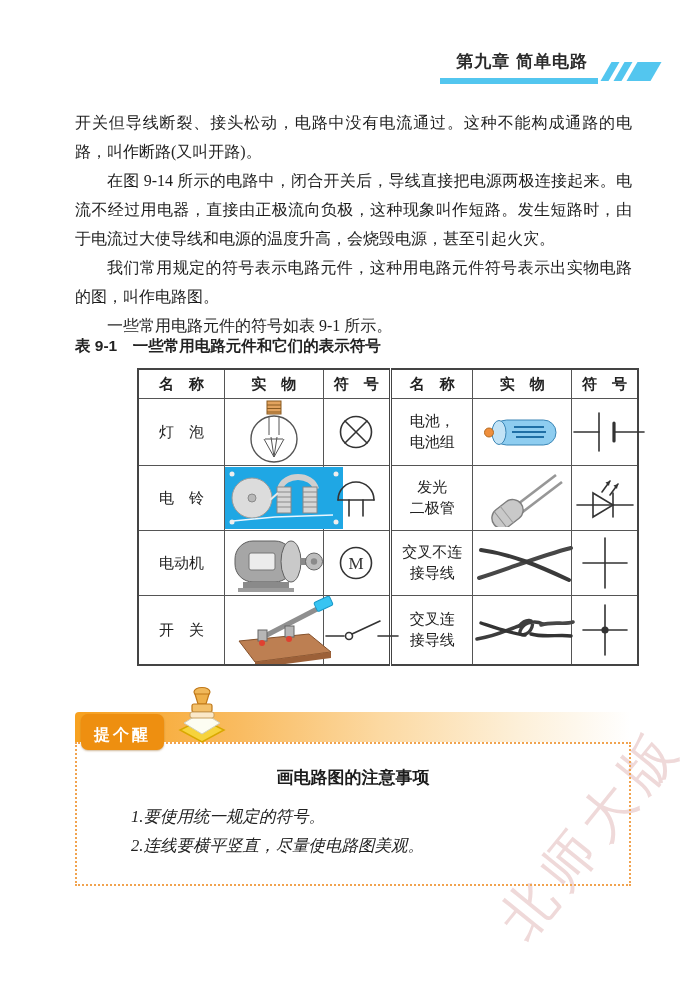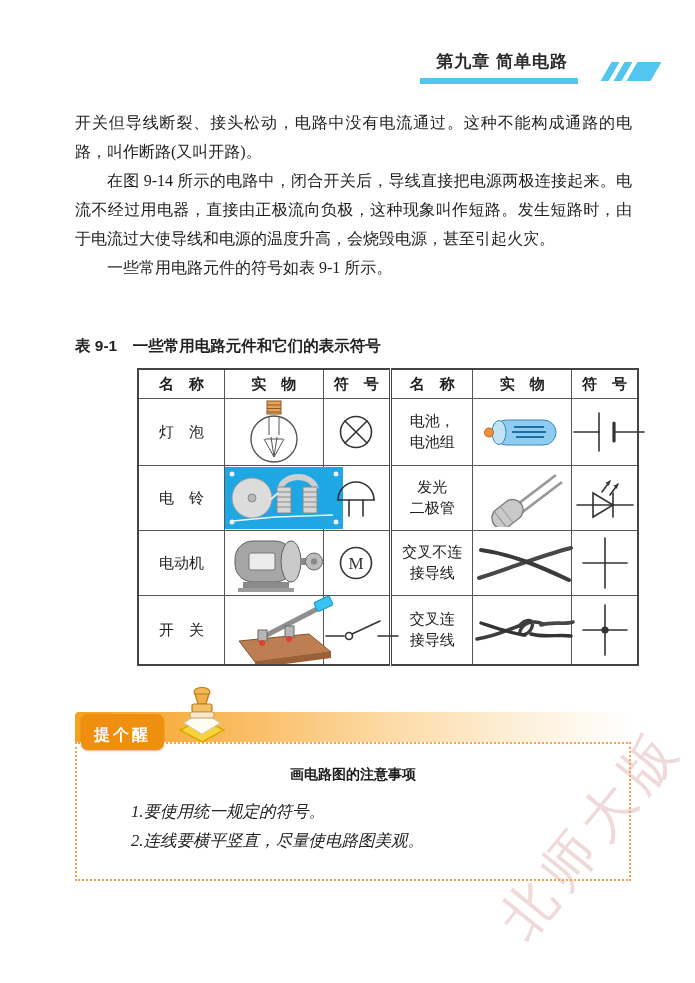--- a/index.html
+++ b/index.html
@@ -2,21 +2,21 @@
 <html><head>
 <meta charset="utf-8">
 <style>
   html,body{margin:0;padding:0;background:#888;}
   .page{
     position:relative; width:695px; height:983px; margin:0 auto;
     background:#ffffff; overflow:hidden;
     font-family:"Liberation Serif", serif; color:#1e1e1e;
   }
   
-  .chapter{position:absolute; top:50px; right:39px; display:flex; align-items:flex-end;gap:20px;}
+  .chapter{position:absolute; top:50px; right:39px; display:flex; align-items:flex-end;}
   .chapter-text{
     font-family:"Liberation Sans", sans-serif; font-weight:bold; font-size:17px; color:#2b2b2b;
     padding:0 10px 5px 16px; border-bottom:6px solid #53c6ef; letter-spacing:1px;
   }
   .chapter-slashes{display:flex; align-items:flex-end; gap:5px; margin-left:8px; padding-bottom:3px;}
   .slash{background:#53c6ef; height:19px; transform:skewX(-30deg);}
   .slash.s1,.slash.s2{width:8px;}
   .slash.s3{width:24px;}
   
   .body-text{position:absolute; top:108px; left:75px; width:557px;
@@ -38,21 +38,21 @@
   .reminder{position:absolute; top:712px; left:75px; width:556px;}
   .rem-banner{position:relative; height:30px; border-radius:4px 4px 0 0;
     background:linear-gradient(90deg,#f7a11f 0%,#f9bc62 30%,#fcd9a2 55%,#fdf0d9 80%,#ffffff 100%);}
   .rem-badge{position:absolute; left:6px; top:2px; background:#ee8f10; color:#fff;
     font-family:"Liberation Sans", sans-serif; font-weight:bold; font-size:16px;
     padding:11px 13px 4px; border-radius:7px; letter-spacing:3px;
     box-shadow:0 1px 2px rgba(140,80,0,.4);}
   .rem-stamp{position:absolute; left:102px; top:-27px;}
   .rem-box{border:2px dotted #f1a34f; padding:22px 28px 24px; min-height:112px; box-sizing:border-box;}
   .rem-title{text-align:center; font-family:"Liberation Sans", sans-serif; font-weight:bold;
-    font-size:14px; color:#1c1c1c; margin:0 0 14px 0;}
+    font-size:17px; color:#1c1c1c; margin:0 0 14px 0;}
   .rem-items{margin-left:26px; font-size:16.5px; font-style:italic; line-height:28.5px; color:#222;}
   .rem-items div{margin:0;}
   
   .watermark{position:absolute; left:512px; top:895px; transform:rotate(-51deg); transform-origin:0 50%;
     font-size:54px; letter-spacing:9px; white-space:nowrap; color:rgba(214,160,160,0.40);
     font-family:"Liberation Serif", serif; pointer-events:none; z-index:1;}
   .layer{position:relative; z-index:2;}
 </style>
 </head>
 <body>
@@ -68,20 +68,21 @@
       <div class="chapter-slashes">
         <div class="slash s1"></div>
         <div class="slash s2"></div>
         <div class="slash s3"></div>
       </div>
     </div>
 
     <div class="body-text" id="body-text">
         <p class="">开关但导线断裂、接头松动，电路中没有电流通过。这种不能构成通路的电路，叫作断路(又叫开路)。</p>
         <p class="indent">在图 9-14 所示的电路中，闭合开关后，导线直接把电源两极连接起来。电流不经过用电器，直接由正极流向负极，这种现象叫作短路。发生短路时，由于电流过大使导线和电源的温度升高，会烧毁电源，甚至引起火灾。</p>
+        <p class="indent">我们常用规定的符号表示电路元件，这种用电路元件符号表示出实物电路的图，叫作电路图。</p>
         <p class="indent">一些常用电路元件的符号如表 9-1 所示。</p>
       </div>
 
     <div class="table-title">表 9-1　一些常用电路元件和它们的表示符号</div>
     <div class="tbl-wrap">
       <table class="symbols" id="symbol-table">
         <colgroup>
           <col style="width:86px">
             <col style="width:98px">
             <col style="width:67px">

